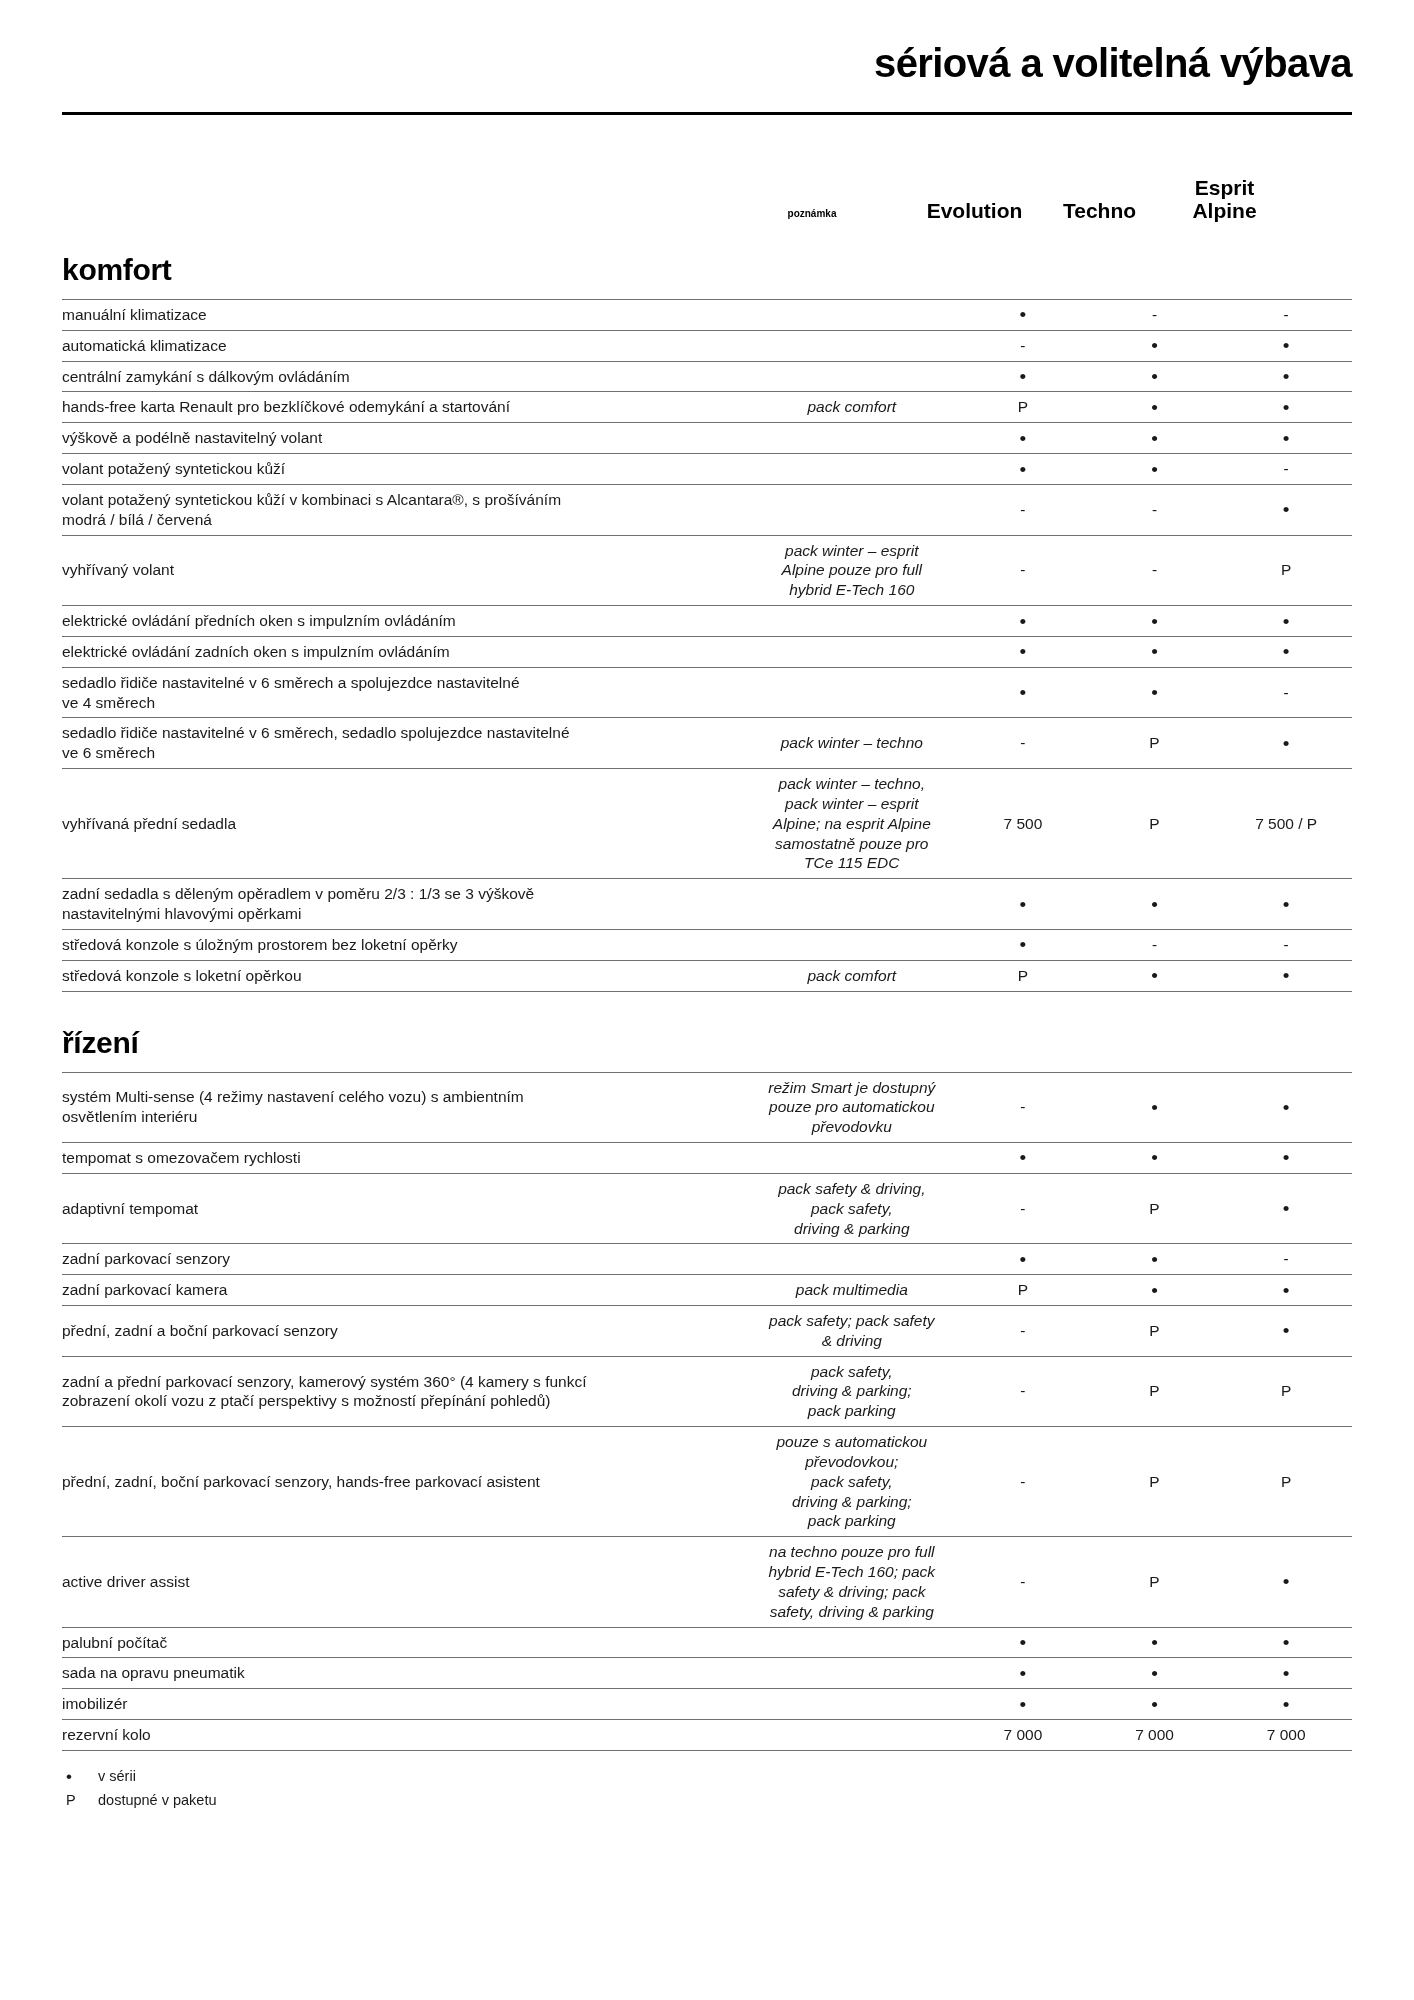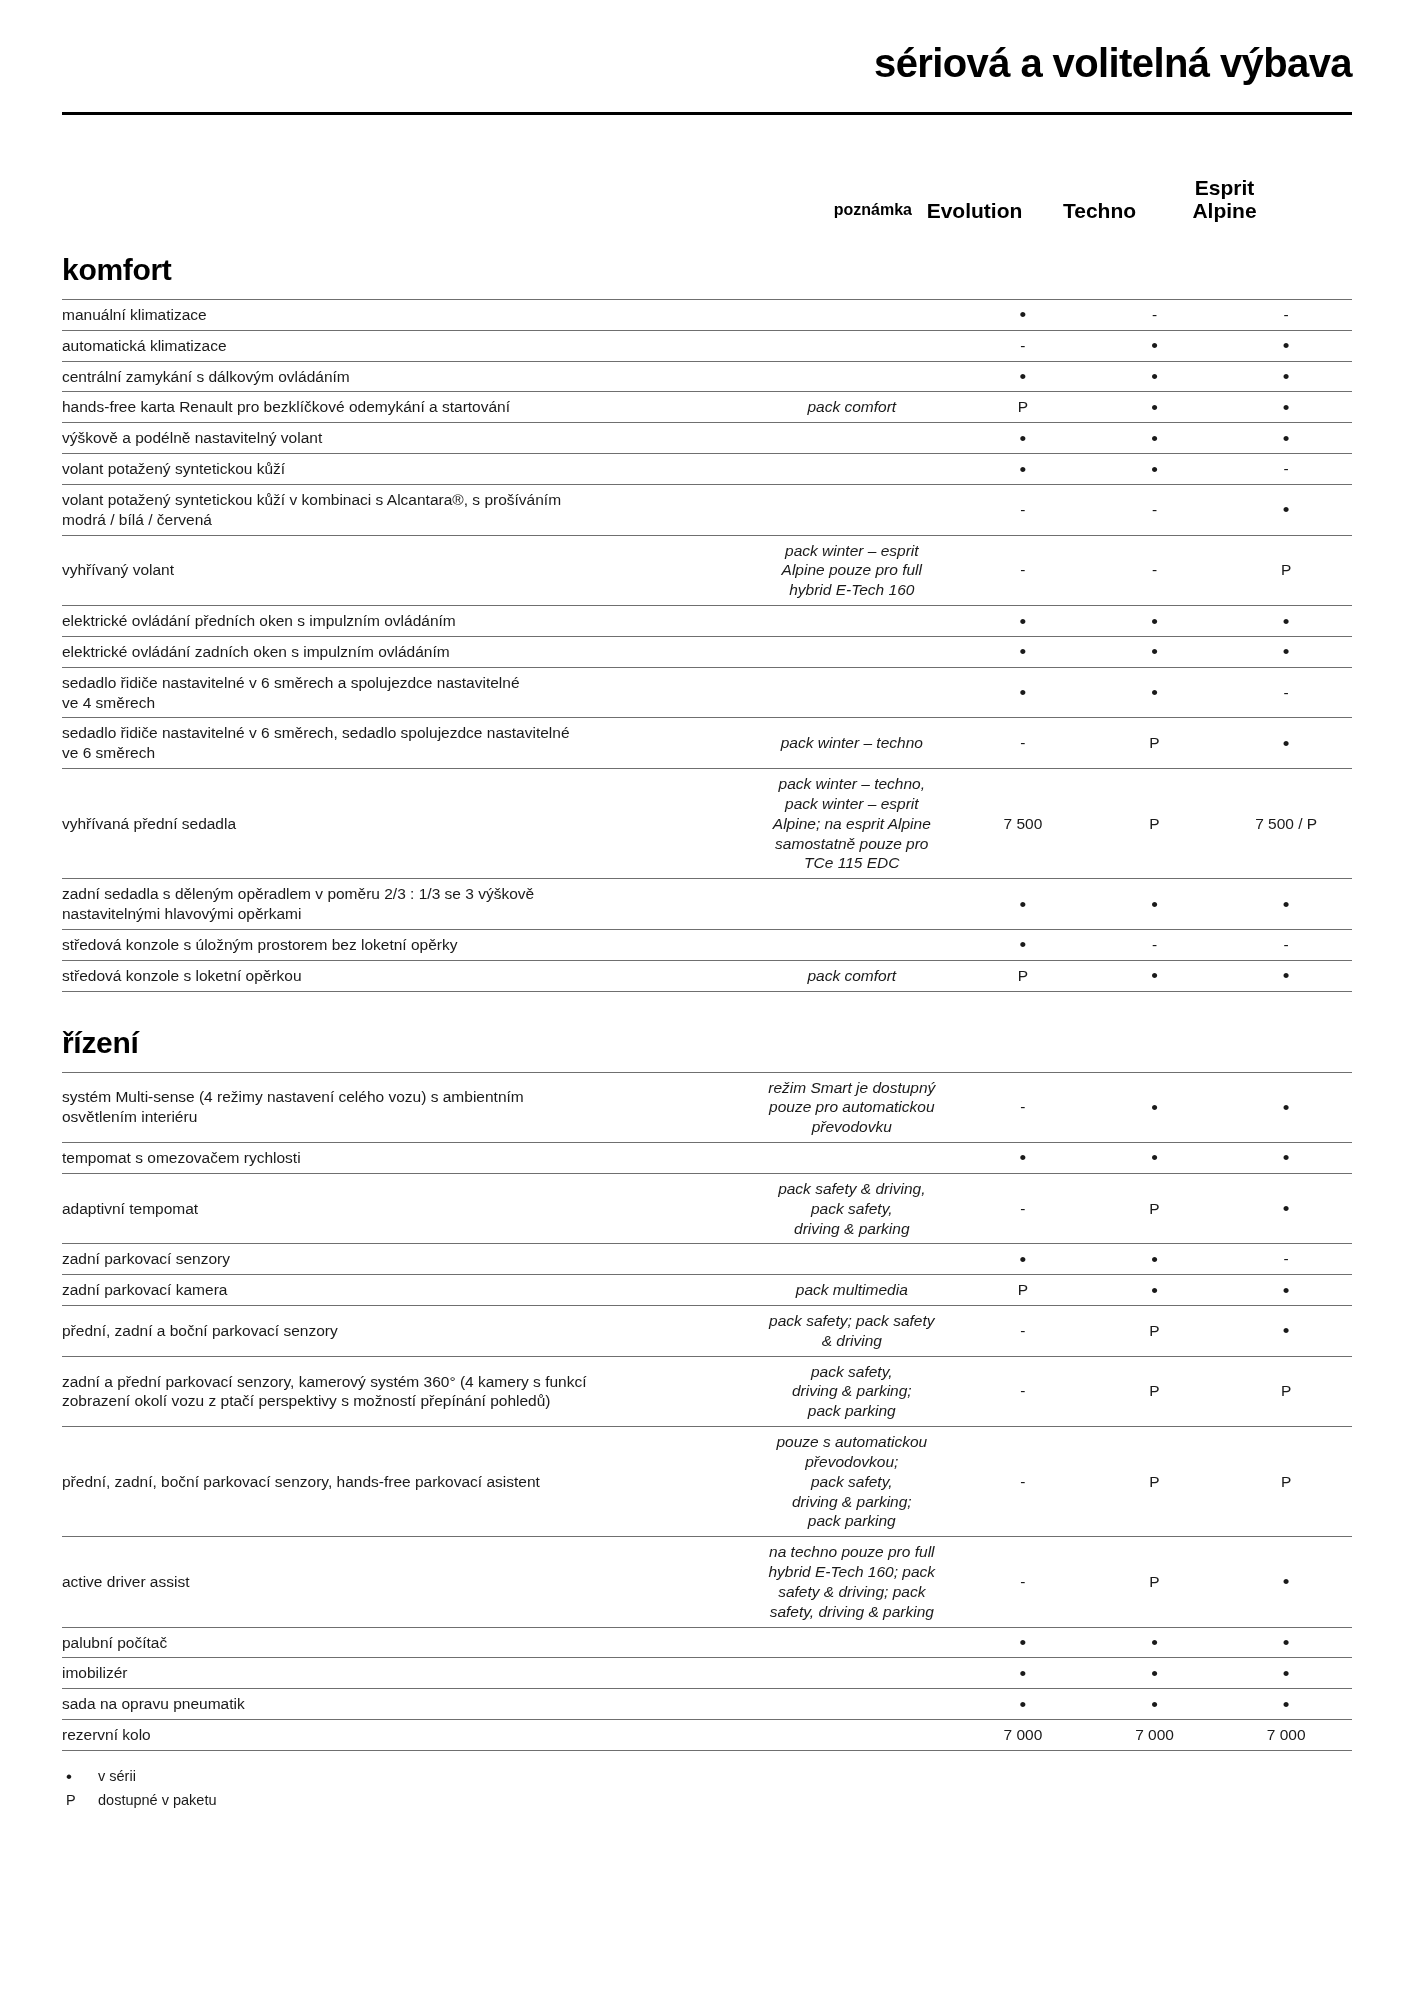--- a/index.html
+++ b/index.html
@@ -44,22 +44,22 @@
   .col-head {
     display: flex;
     align-items: flex-end;
     padding: 0 62px;
     margin-top: 38px;
     height: 74px;
   }
   .ch-spacer { flex: 0 0 650px; }
   .ch-note {
     flex: 0 0 200px;
-    text-align: right;
-    font-size: 16px;
+    text-align: center;
+    font-size: 10px;
     font-weight: bold;
     color: #000;
     padding-bottom: 8px;
   }
   .ch-col {
     flex: 0 0 125px;
     text-align: center;
     font-size: 21px;
     font-weight: bold;
     line-height: 1.12;
@@ -369,28 +369,28 @@
               <td class="c-val dot">•</td>
             </tr>
             <tr>
               <td class="c-feature multiline">palubní počítač</td>
               <td class="c-note multiline"></td>
               <td class="c-val dot">•</td>
               <td class="c-val dot">•</td>
               <td class="c-val dot">•</td>
             </tr>
             <tr>
+              <td class="c-feature multiline">sada na opravu pneumatik</td>
+              <td class="c-note multiline"></td>
+              <td class="c-val dot">•</td>
+              <td class="c-val dot">•</td>
+              <td class="c-val dot">•</td>
+            </tr>
+            <tr>
               <td class="c-feature multiline">imobilizér</td>
-              <td class="c-note multiline"></td>
-              <td class="c-val dot">•</td>
-              <td class="c-val dot">•</td>
-              <td class="c-val dot">•</td>
-            </tr>
-            <tr>
-              <td class="c-feature multiline">sada na opravu pneumatik</td>
               <td class="c-note multiline"></td>
               <td class="c-val dot">•</td>
               <td class="c-val dot">•</td>
               <td class="c-val dot">•</td>
             </tr>
             <tr>
               <td class="c-feature multiline">rezervní kolo</td>
               <td class="c-note multiline"></td>
               <td class="c-val">7 000</td>
               <td class="c-val">7 000</td>

